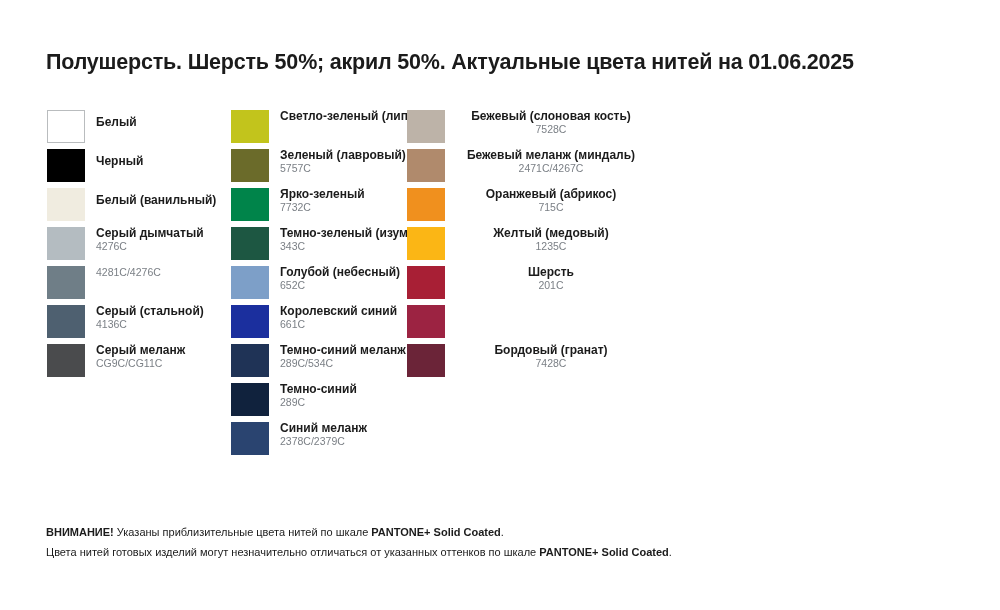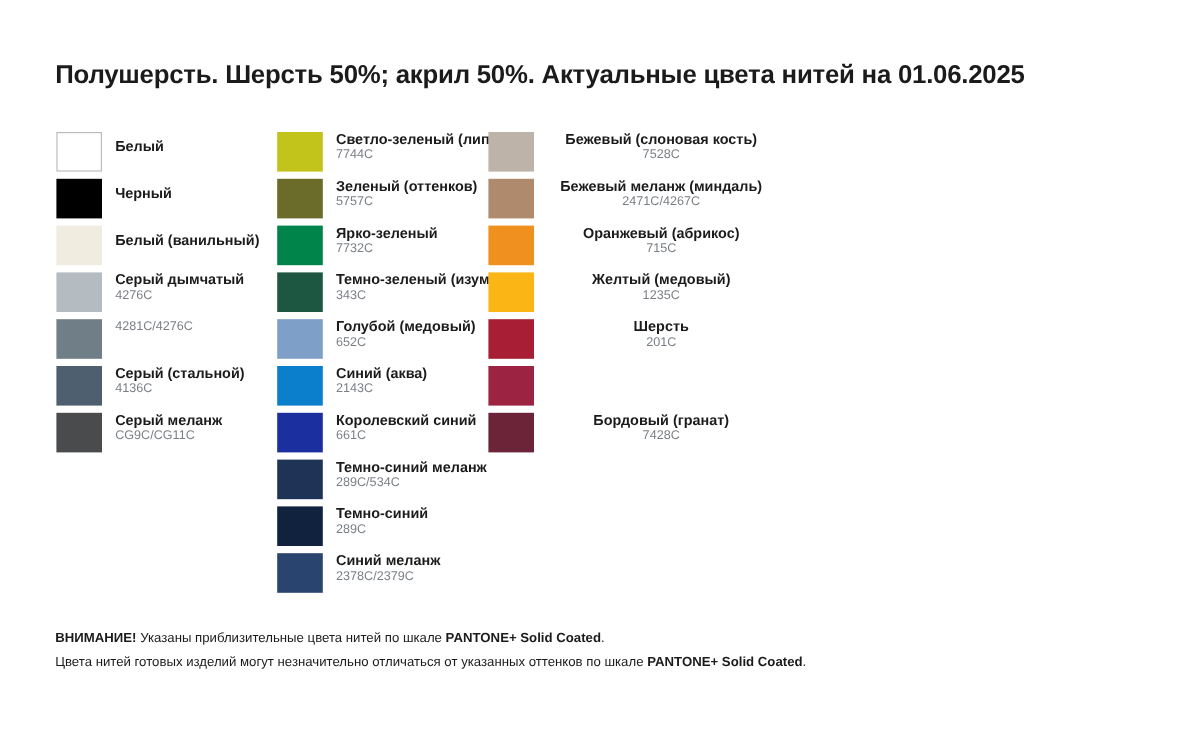--- a/index.html
+++ b/index.html
@@ -151,56 +151,48 @@
             <div class="sw-name">Серый меланж</div>
             <div class="sw-code">CG9C/CG11C</div>
           </div>
         </div>
       </div>
     <div class="col col-1">
         <div class="swatch-row row-double">
           <div class="chip" style="background: rgb(194, 196, 28);"></div>
           <div class="labels">
             <div class="sw-name">Светло-зеленый (липа)</div>
-            <div class="sw-code">7744C</div>
           </div>
         </div>
         <div class="swatch-row row-double">
           <div class="chip" style="background: rgb(107, 107, 42);"></div>
           <div class="labels">
-            <div class="sw-name">Зеленый (оттенков)</div>
+            <div class="sw-name">Зеленый (лавровый)</div>
             <div class="sw-code">5757C</div>
           </div>
         </div>
         <div class="swatch-row row-double">
           <div class="chip" style="background: rgb(0, 132, 74);"></div>
           <div class="labels">
             <div class="sw-name">Ярко-зеленый</div>
             <div class="sw-code">7732C</div>
           </div>
         </div>
         <div class="swatch-row row-double">
           <div class="chip" style="background: rgb(29, 87, 66);"></div>
           <div class="labels">
             <div class="sw-name">Темно-зеленый (изумруд)</div>
             <div class="sw-code">343C</div>
           </div>
         </div>
         <div class="swatch-row row-double">
           <div class="chip" style="background: rgb(125, 159, 200);"></div>
           <div class="labels">
-            <div class="sw-name">Голубой (медовый)</div>
+            <div class="sw-name">Голубой (небесный)</div>
             <div class="sw-code">652C</div>
-          </div>
-        </div>
-        <div class="swatch-row row-double">
-          <div class="chip" style="background: rgb(12, 127, 204);"></div>
-          <div class="labels">
-            <div class="sw-name">Синий (аква)</div>
-            <div class="sw-code">2143C</div>
           </div>
         </div>
         <div class="swatch-row row-double">
           <div class="chip" style="background: rgb(27, 47, 158);"></div>
           <div class="labels">
             <div class="sw-name">Королевский синий</div>
             <div class="sw-code">661C</div>
           </div>
         </div>
         <div class="swatch-row row-double">

